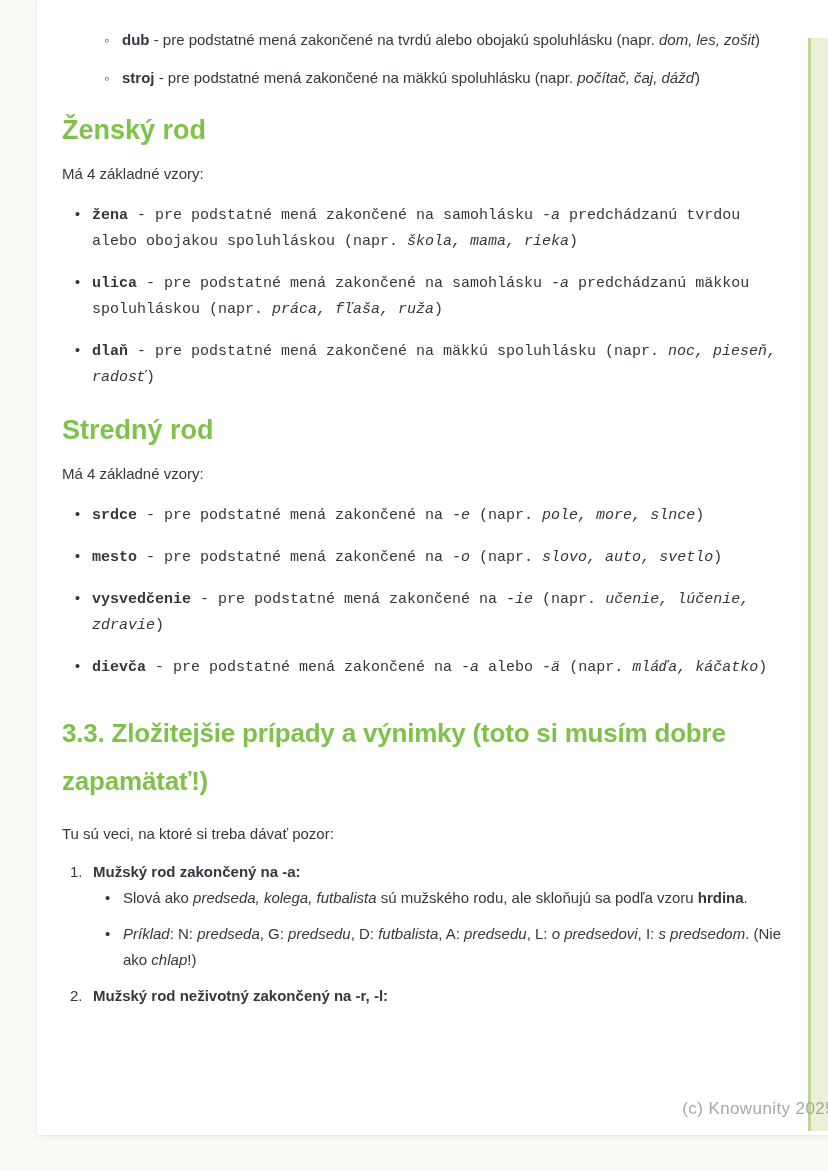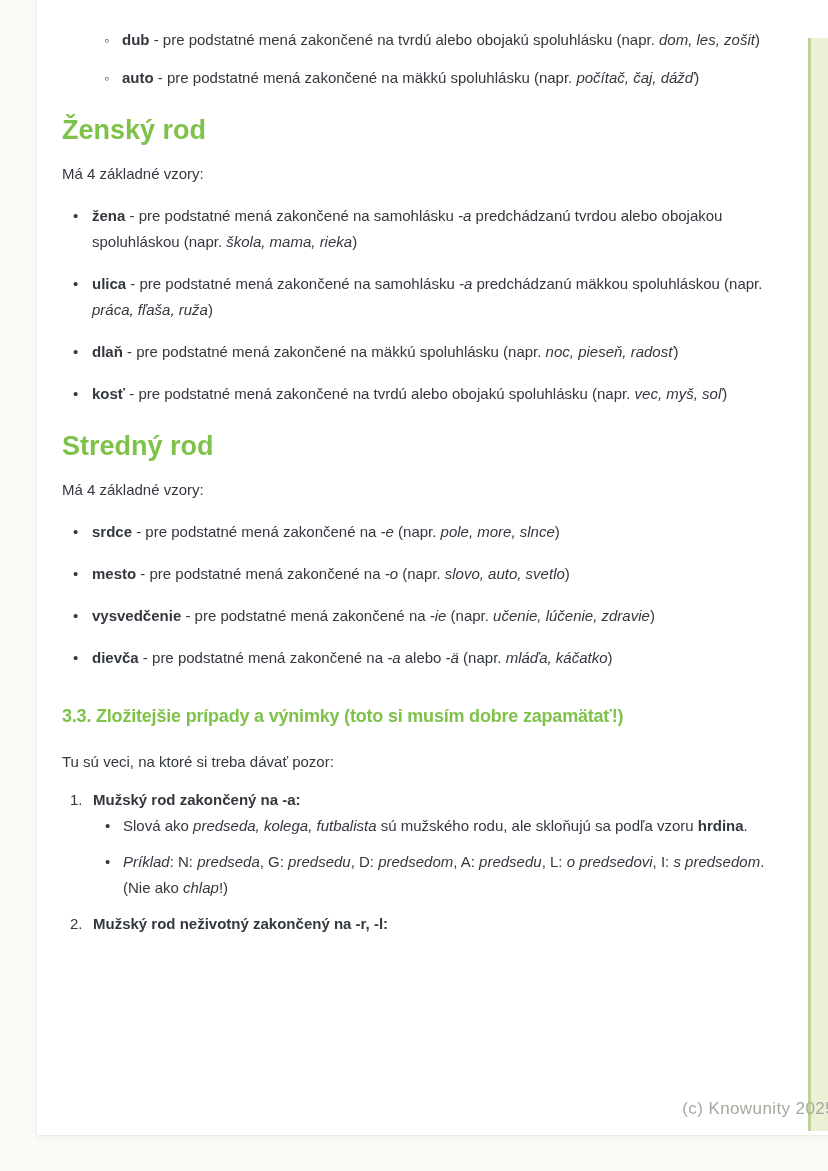--- a/index.html
+++ b/index.html
@@ -36,26 +36,26 @@
     font-size:15px;line-height:26px;
   }
   .content p{margin:12px 0 12px;}
   .content h3{
     color:var(--green);
     font-size:27px;line-height:26px;font-weight:700;
     margin:26px 0 18px;
   }
   .content h2{
     color:var(--green);
-    font-size:18px;line-height:34px;font-weight:700;
+    font-size:26px;line-height:48px;font-weight:700;
     margin:28px 0 16px;letter-spacing:-0.2px;
   }
   ul,ol{margin:0 0 6px;padding:0;list-style:none;}
   li{position:relative;}
-  ul.top > li{padding-left:30px;margin:16px 0 10px;}
+  ul.top > li{padding-left:30px;margin:16px 0 10px;font-family:Liberation Mono, monospace;}
   ul.top > li::before{content:"•";position:absolute;left:11px;top:0;color:var(--text);}
   ul.sub > li{padding-left:60px;margin:0 0 12px;}
   ul.sub > li::before{content:"◦";position:absolute;left:42px;top:0;font-size:14px;color:var(--text);}
   ol.num-list > li{padding-left:31px;margin:0 0 10px;}
   ol.num-list .num{position:absolute;left:8px;top:0;}
   ol.num-list ul.sub{}
   ol.num-list ul.sub > li{padding-left:30px;margin:0 0 10px;}
   ol.num-list ul.sub > li::before{content:"•";left:12px;font-size:15px;}
   strong{font-weight:700;}
   em{font-style:italic;}
@@ -66,42 +66,41 @@
   }
 </style>
 </head>
 <body>
 
 <div class="page">
   <div class="strip"></div>
   <div class="content" id="doc-content">
       <ul class="sub">
         <li><strong>dub</strong><span> - pre podstatné mená zakončené na tvrdú alebo obojakú spoluhlásku (napr. </span><em>dom, les, zošit</em><span>)</span></li>
-        <li><strong>auto</strong><span> - pre podstatné mená zakončené na mäkkú spoluhlásku (napr. </span><em>počítač, čaj, dážď</em><span>)</span></li>
+        <li><strong>stroj</strong><span> - pre podstatné mená zakončené na mäkkú spoluhlásku (napr. </span><em>počítač, čaj, dážď</em><span>)</span></li>
       </ul>
       <h3>Ženský rod</h3>
       <p><span>Má 4 základné vzory:</span></p>
       <ul class="top">
         <li><strong>žena</strong><span> - pre podstatné mená zakončené na samohlásku </span><em>-a</em><span> predchádzanú tvrdou alebo obojakou spoluhláskou (napr. </span><em>škola, mama, rieka</em><span>)</span></li>
         <li><strong>ulica</strong><span> - pre podstatné mená zakončené na samohlásku </span><em>-a</em><span> predchádzanú mäkkou spoluhláskou (napr. </span><em>práca, fľaša, ruža</em><span>)</span></li>
         <li><strong>dlaň</strong><span> - pre podstatné mená zakončené na mäkkú spoluhlásku (napr. </span><em>noc, pieseň, radosť</em><span>)</span></li>
-        <li><strong>kosť</strong><span> - pre podstatné mená zakončené na tvrdú alebo obojakú spoluhlásku (napr. </span><em>vec, myš, soľ</em><span>)</span></li>
       </ul>
       <h3>Stredný rod</h3>
       <p><span>Má 4 základné vzory:</span></p>
       <ul class="top">
         <li><strong>srdce</strong><span> - pre podstatné mená zakončené na </span><em>-e</em><span> (napr. </span><em>pole, more, slnce</em><span>)</span></li>
         <li><strong>mesto</strong><span> - pre podstatné mená zakončené na </span><em>-o</em><span> (napr. </span><em>slovo, auto, svetlo</em><span>)</span></li>
         <li><strong>vysvedčenie</strong><span> - pre podstatné mená zakončené na </span><em>-ie</em><span> (napr. </span><em>učenie, lúčenie, zdravie</em><span>)</span></li>
         <li><strong>dievča</strong><span> - pre podstatné mená zakončené na </span><em>-a</em><span> alebo </span><em>-ä</em><span> (napr. </span><em>mláďa, káčatko</em><span>)</span></li>
       </ul>
       <h2>3.3. Zložitejšie prípady a výnimky (toto si musím dobre zapamätať!)</h2>
       <p><span>Tu sú veci, na ktoré si treba dávať pozor:</span></p>
       <ol class="num-list">
         <li><span class="num">1.</span><strong>Mužský rod zakončený na -a:</strong><ul class="sub">
             <li><span>Slová ako </span><em>predseda, kolega, futbalista</em><span> sú mužského rodu, ale skloňujú sa podľa vzoru </span><strong>hrdina</strong><span>.</span></li>
-            <li><em>Príklad</em><span>: N: </span><em>predseda</em><span>, G: </span><em>predsedu</em><span>, D: </span><em>predsedom</em><span>, A: </span><em>predsedu</em><span>, L: </span><em>o predsedovi</em><span>, I: </span><em>s predsedom</em><span>. (Nie ako </span><em>chlap</em><span>!)</span></li>
+            <li><em>Príklad</em><span>: N: </span><em>predseda</em><span>, G: </span><em>predsedu</em><span>, D: </span><em>futbalista</em><span>, A: </span><em>predsedu</em><span>, L: </span><em>o predsedovi</em><span>, I: </span><em>s predsedom</em><span>. (Nie ako </span><em>chlap</em><span>!)</span></li>
           </ul></li>
         <li><span class="num">2.</span><strong>Mužský rod neživotný zakončený na -r, -l:</strong></li>
       </ol>
     </div>
   <div class="watermark">(c) Knowunity 2025</div>
 </div>
 
 </body></html>

